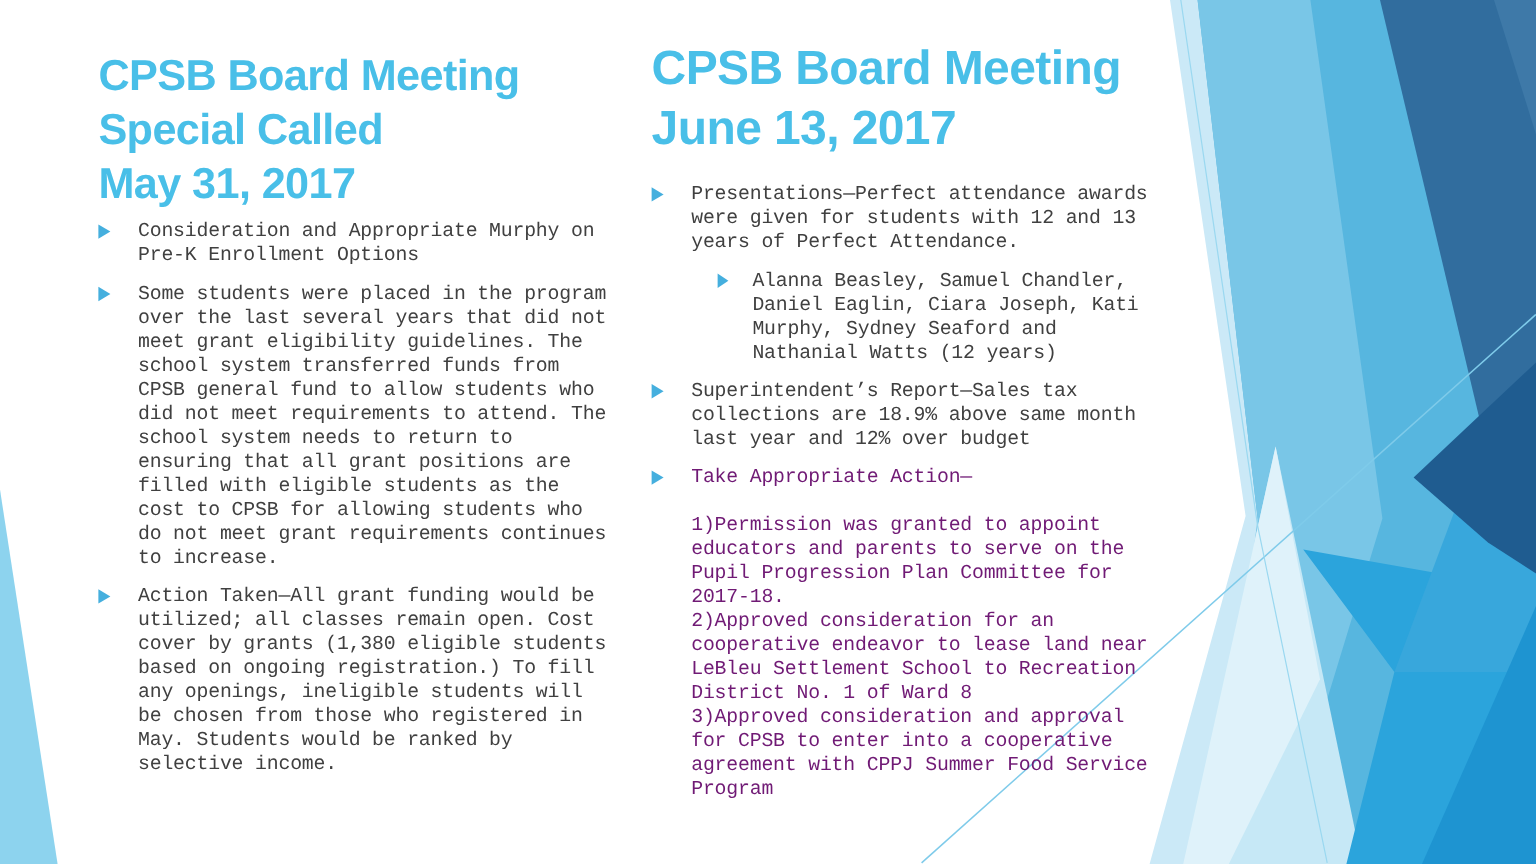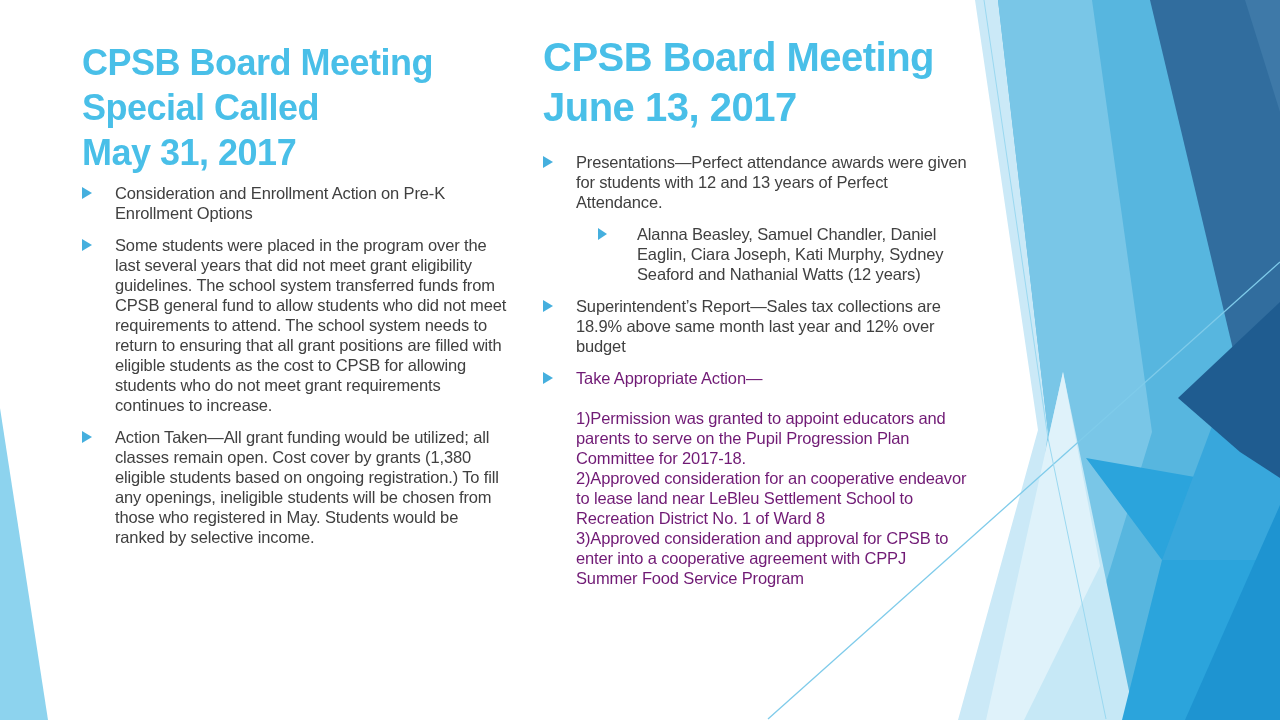--- a/index.html
+++ b/index.html
@@ -21,23 +21,23 @@
   #left-col .title{
     margin-top:40px;
     font-size:36px;line-height:45px;
     margin-bottom:8px;
   }
   #right-col .title{
     margin-top:32px;
     font-size:40px;line-height:50px;
     margin-bottom:20px;
   }
-  .bullets{display:block;}
+  .bullets{display:block;font-family:Liberation Mono, monospace;}
   .brow{display:flex;align-items:flex-start;margin-bottom:12px;}
-  .brow.lvl2{padding-left:55px;gap:10px;}
+  .brow.lvl2{padding-left:55px;}
   .tri{
     flex:0 0 auto;
     width:0;height:0;
     border-top:6px solid transparent;
     border-bottom:6px solid transparent;
     border-left:10px solid #45AFDE;
     margin-top:4px;
   }
   .brow.lvl1 .tri{margin-right:23px;}
   .brow.lvl2 .tri{margin-right:20px;border-left-width:9px;}
@@ -70,21 +70,21 @@
   <polygon points="0,408 48,720 0,720" fill="#8DD3EE"></polygon>
 </svg>
 
 <div class="content col" id="left-col">
   <div class="title" style="color: rgb(73, 191, 232);">CPSB Board Meeting
 Special Called
 May 31, 2017</div>
   <div class="bullets">
       <div class="brow lvl1">
         <span class="tri" style="border-left-color: rgb(69, 175, 222);"></span>
-        <div class="btext" style="color: rgb(64, 64, 64);">Consideration and Enrollment Action on Pre-K Enrollment Options</div>
+        <div class="btext" style="color: rgb(64, 64, 64);">Consideration and Appropriate Murphy on Pre-K Enrollment Options</div>
       </div>
       <div class="brow lvl1">
         <span class="tri" style="border-left-color: rgb(69, 175, 222);"></span>
         <div class="btext" style="color: rgb(64, 64, 64);">Some students were placed in the program over the last several years that did not meet grant eligibility guidelines. The school system transferred funds from CPSB general fund to allow students who did not meet requirements to attend. The school system needs to return to ensuring that all grant positions are filled with eligible students as the cost to CPSB for allowing students who do not meet grant requirements continues to increase.</div>
       </div>
       <div class="brow lvl1">
         <span class="tri" style="border-left-color: rgb(69, 175, 222);"></span>
         <div class="btext" style="color: rgb(64, 64, 64);">Action Taken—All grant funding would be utilized; all classes remain open. Cost cover by grants (1,380 eligible students based on ongoing registration.) To fill any openings, ineligible students will be chosen from those who registered in May. Students would be ranked by selective income.</div>
       </div>
     </div>

